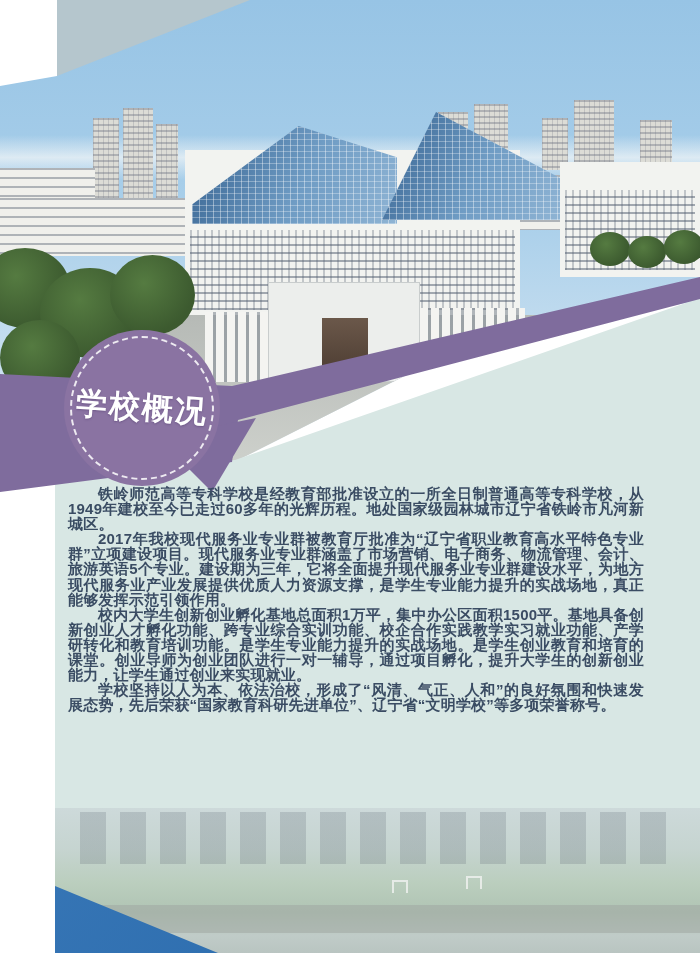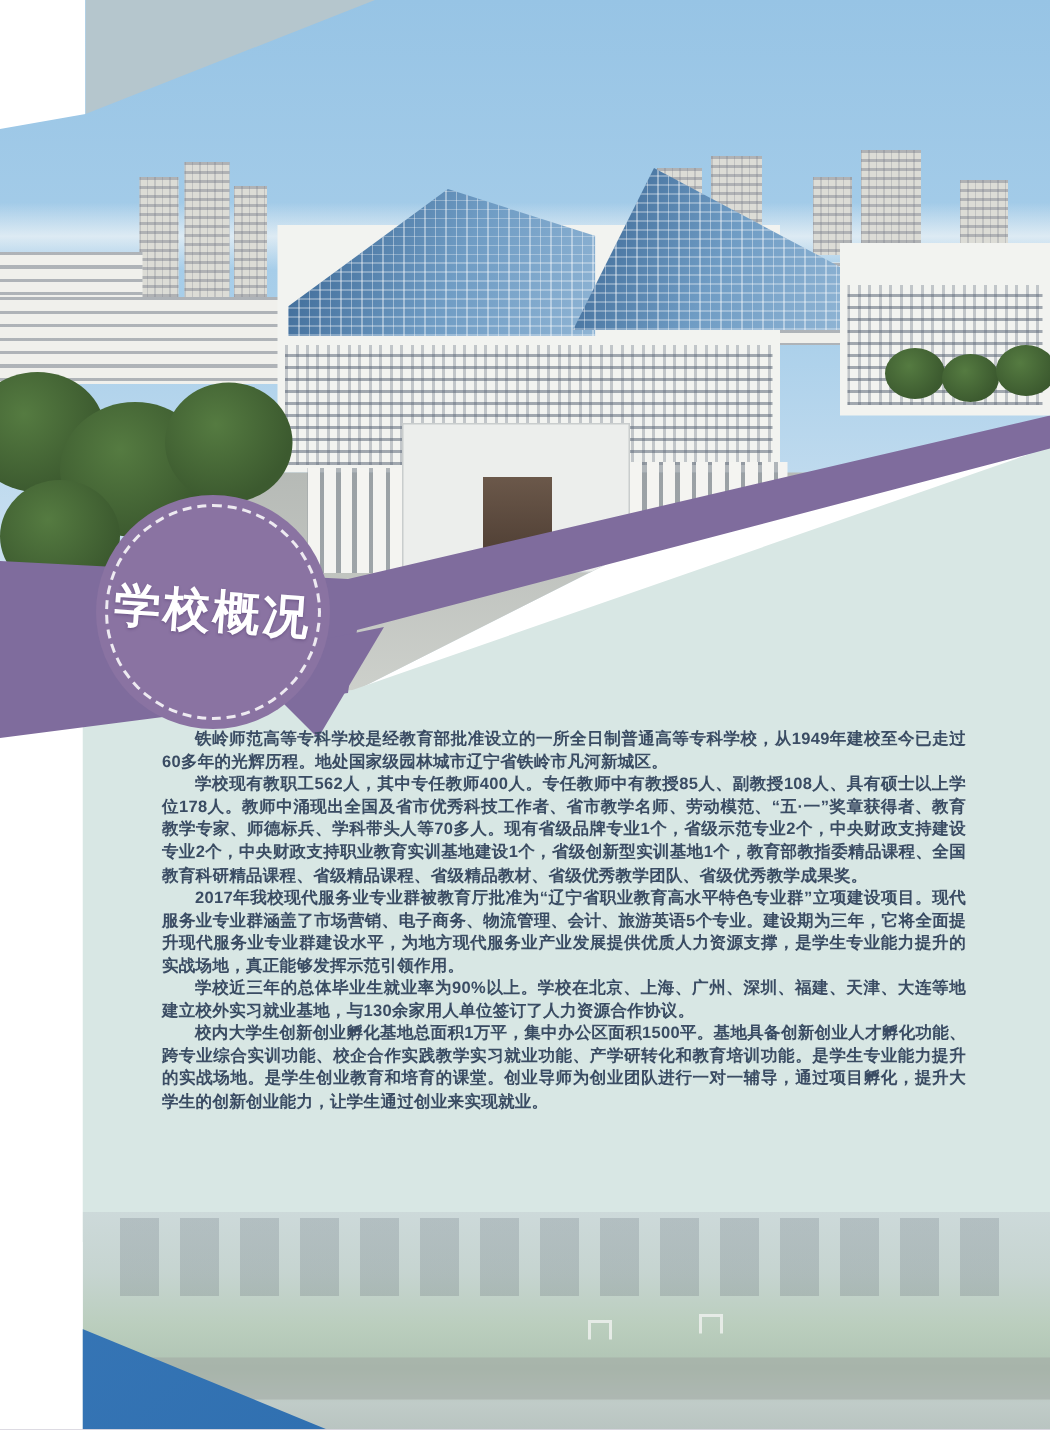--- a/index.html
+++ b/index.html
@@ -66,22 +66,22 @@
                  color:#fff; font-size:31px; font-weight:bold; letter-spacing:2px; transform:rotate(4deg);
                  text-shadow:0 1px 2px rgba(60,40,90,.35); }
 
   
   .left-margin { position:absolute; left:0; top:828px; width:55px; height:125px; z-index:3; background:#fff; }
   .corner-blue { position:absolute; left:0; top:0; width:260px; height:953px; z-index:4; background:linear-gradient(135deg,#4a87c4,var(--corner_blue,#2f6fb0));
                  clip-path:polygon(55px 886px,218px 953px,55px 953px); }
 
   
   .text-block { position:absolute; left:68px; top:486px; width:576px; z-index:5; }
-  .para { font-size:11px; line-height:15.1px; font-weight:bold; color:var(--text_color,#3a4c63);
-          text-align:justify; text-indent:2em; letter-spacing:.2px;margin-left:40px; }
+  .para { font-size:15px; line-height:15.1px; font-weight:bold; color:var(--text_color,#3a4c63);
+          text-align:justify; text-indent:2em; letter-spacing:.2px; }
 </style>
 </head>
 <body>
 
 <div class="page">
 
   <div class="photo">
     <div class="sky"></div>
     <div class="haze"></div>
 
@@ -141,19 +141,18 @@
   <div class="badge">
     <div class="badge-dash"></div>
     <div class="badge-title">学校概况</div>
   </div>
 
   <div class="left-margin"></div>
   <div class="corner-blue"></div>
 
   <div class="text-block">
       <p class="para">铁岭师范高等专科学校是经教育部批准设立的一所全日制普通高等专科学校，从1949年建校至今已走过60多年的光辉历程。地处国家级园林城市辽宁省铁岭市凡河新城区。</p>
-      <p class="para">学校现有教职工562人，其中专任教师400人。专任教师中有教授85人、副教授108人、具有硕士以上学位178人。教师中涌现出全国及省市优秀科技工作者、省市教学名师、劳动模范、“五·一”奖章获得者、教育教学专家、师德标兵、学科带头人等70多人。现有省级品牌专业1个，省级示范专业2个，中央财政支持建设专业2个，中央财政支持职业教育实训基地建设1个，省级创新型实训基地1个，教育部教指委精品课程、全国教育科研精品课程、省级精品课程、省级精品教材、省级优秀教学团队、省级优秀教学成果奖。</p>
       <p class="para">2017年我校现代服务业专业群被教育厅批准为“辽宁省职业教育高水平特色专业群”立项建设项目。现代服务业专业群涵盖了市场营销、电子商务、物流管理、会计、旅游英语5个专业。建设期为三年，它将全面提升现代服务业专业群建设水平，为地方现代服务业产业发展提供优质人力资源支撑，是学生专业能力提升的实战场地，真正能够发挥示范引领作用。</p>
-      <p class="para">学校近三年的总体毕业生就业率为90%以上。学校在北京、上海、广州、深圳、福建、天津、大连等地建立校外实习就业基地，与130余家用人单位签订了人力资源合作协议。</p>
       <p class="para">校内大学生创新创业孵化基地总面积1万平，集中办公区面积1500平。基地具备创新创业人才孵化功能、跨专业综合实训功能、校企合作实践教学实习就业功能、产学研转化和教育培训功能。是学生专业能力提升的实战场地。是学生创业教育和培育的课堂。创业导师为创业团队进行一对一辅导，通过项目孵化，提升大学生的创新创业能力，让学生通过创业来实现就业。</p>
+      <p class="para">学校坚持以人为本、依法治校，形成了“风清、气正、人和”的良好氛围和快速发展态势，先后荣获“国家教育科研先进单位”、辽宁省“文明学校”等多项荣誉称号。</p>
     </div>
 
 </div>
 
 </body></html>

